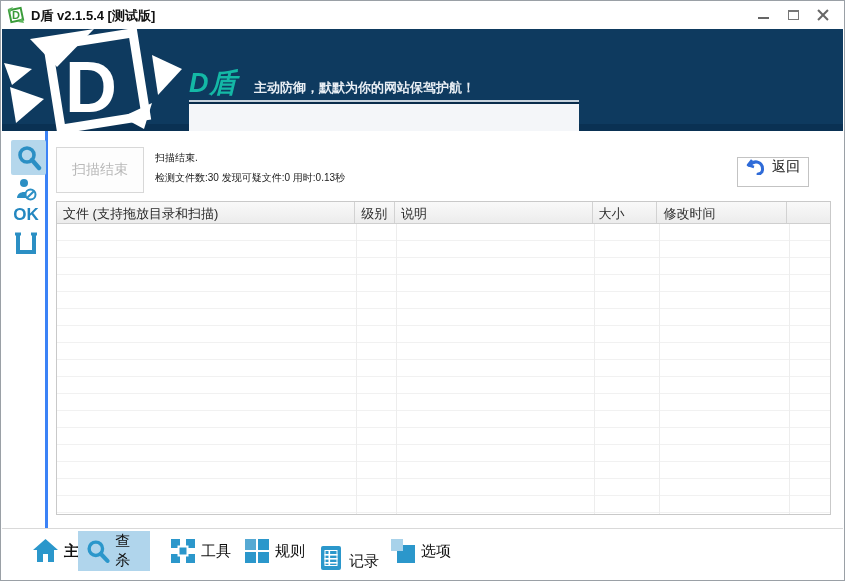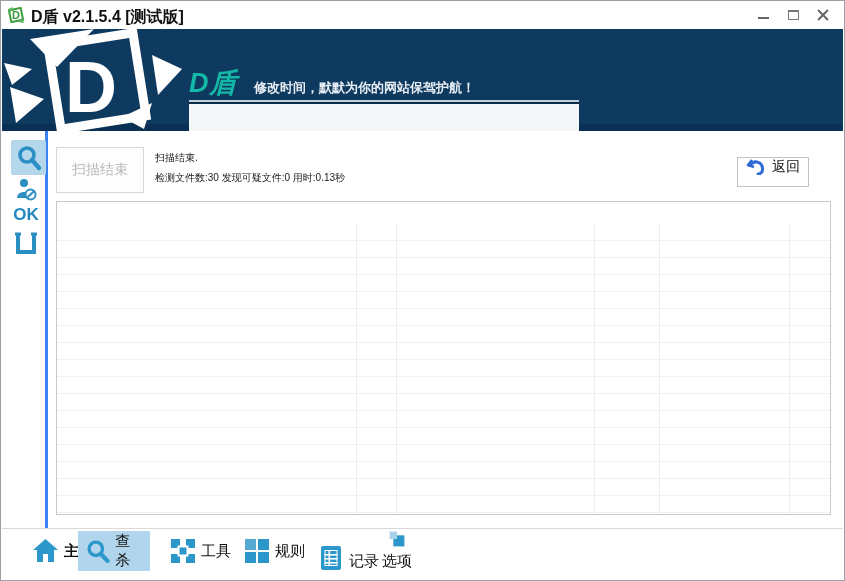--- a/index.html
+++ b/index.html
@@ -7,21 +7,21 @@
   body { font-family:"Liberation Sans","DejaVu Sans",sans-serif; }
 
   .window{
     position:relative; width:845px; height:581px; background:#fff;
     border:1px solid #9aa0a6; overflow:hidden;
   }
 
   
   .titlebar{ position:absolute; left:0; top:0; width:100%; height:28px; background:#fff; }
   .titlebar .appicon{ position:absolute; left:6px; top:5px; width:18px; height:18px; }
-  .titlebar .title{ position:absolute; left:30px; top:6px; font-size:16px; font-weight:bold; color:#111; }
+  .titlebar .title{ position:absolute; left:30px; top:6px; font-size:13px; font-weight:bold; color:#111; }
   .controls{ position:absolute; right:6px; top:0; height:28px; display:flex; }
   .ctl{ width:30px; height:28px; display:flex; align-items:center; justify-content:center; cursor:pointer; }
   .minbar{ width:11px; height:2px; background:#666; display:block; margin-top:6px; }
   .maxbox{ width:11px; height:10px; border:1px solid #777; border-top:2px solid #777; display:block; }
   .xwrap{ position:relative; width:12px; height:12px; display:block; }
   .xwrap i{ position:absolute; left:-1px; top:5px; width:14px; height:2px; background:#666; }
   .xwrap i.a{ transform:rotate(45deg); } .xwrap i.b{ transform:rotate(-45deg); }
 
   
   .banner{ position:absolute; left:1px; right:1px; top:28px; height:102px; background:#0e3a5f; overflow:hidden; }
@@ -63,21 +63,21 @@
   .tbody{ position:absolute; left:0; top:22px; width:100%; bottom:0; background:#fff;
     background-image:repeating-linear-gradient(to bottom, transparent 0px, transparent 16px, #f1f1f1 16px, #f1f1f1 17px); }
   .vline{ position:absolute; top:0; bottom:0; width:1px; background:#ededed; }
 
   
   .toolbar{ position:absolute; left:1px; right:1px; bottom:1px; height:51px; background:#fff; border-top:1px solid #d9d9d9; }
   .titem{ position:absolute; top:2px; height:40px; display:flex; align-items:center; gap:5px; padding:0 8px; cursor:pointer; }
   .titem.sel{ background:#b0d5ec; }
   .titem .tlabel{ font-size:15px; color:#111; }
   .t-home{ left:22px;font-weight:bold; } .t-scan{ left:76px; width:72px; } .t-tools{ left:160px; }
-  .t-rules{ left:234px; } .t-records{ left:308px;align-items:flex-end; } .t-options{ left:372px;flex-direction:column; }
+  .t-rules{ left:234px; } .t-records{ left:308px;align-items:flex-end; } .t-options{ left:380px; }
 </style>
 </head>
 <body>
 
 <div class="window">
 
   <div class="titlebar">
     <svg class="appicon" viewBox="0 0 18 18">
       <rect x="3" y="3" width="12" height="12" fill="none" stroke="#3a9c3a" stroke-width="2" transform="rotate(-12 9 9)"></rect>
       <polygon points="1,3 6,1 3,7" fill="#5cb55c"></polygon>
@@ -108,21 +108,21 @@
       <polygon points="2,34 30,40 10,56" fill="#fff"></polygon>
       <polygon points="8,58 42,70 14,94" fill="#fff"></polygon>
       <g transform="rotate(-9 95 52)">
         <rect x="52" y="10" width="86" height="84" fill="none" stroke="#fff" stroke-width="9"></rect>
       </g>
       <polygon points="150,26 180,40 156,66" fill="#fff"></polygon>
       <polygon points="120,88 150,74 142,100" fill="#fff"></polygon>
       <text x="63" y="83" font-size="72" font-weight="bold" fill="#fff" font-family="Liberation Sans, sans-serif">D</text>
     </svg>
     <span class="brand">D盾</span>
-    <span class="slogan">修改时间，默默为你的网站保驾护航！</span>
+    <span class="slogan">主动防御，默默为你的网站保驾护航！</span>
     <div class="underline"></div>
     <div class="lightpanel"></div>
   </div>
 
   <div class="main">
 
     <div class="side">
       <div class="sbtn scan">
         <svg width="26" height="26" viewBox="0 0 26 26">
           <circle cx="11" cy="10" r="7" fill="none" stroke="#2b8fc4" stroke-width="3.6"></circle>
@@ -159,20 +159,28 @@
 
       <button class="backbtn">
         <svg width="19" height="17" viewBox="0 0 19 17">
           <path d="M6 2 L2 7 L8 9" fill="none" stroke="#2f6bd8" stroke-width="2.6" stroke-linejoin="round"></path>
           <path d="M3.5 7.5 C9 1 17 4 16.5 12 C16 15 14 16 12 16" fill="none" stroke="#2f6bd8" stroke-width="3" stroke-linecap="round"></path>
         </svg>
         <span>返回</span>
       </button>
 
       <div class="table">
+        <div class="thead">
+          <div class="th" style="width:299px">文件 (支持拖放目录和扫描)</div>
+          <div class="th" style="width:40px">级别</div>
+          <div class="th" style="width:198px">说明</div>
+          <div class="th" style="width:65px">大小</div>
+          <div class="th" style="width:130px">修改时间</div>
+          <div class="th" style="width:43px"></div>
+        </div>
         <div class="tbody">
           <div class="vline" style="left:299px"></div>
           <div class="vline" style="left:339px"></div>
           <div class="vline" style="left:537px"></div>
           <div class="vline" style="left:602px"></div>
           <div class="vline" style="left:732px"></div>
         </div>
       </div>
     </div>
   </div>

